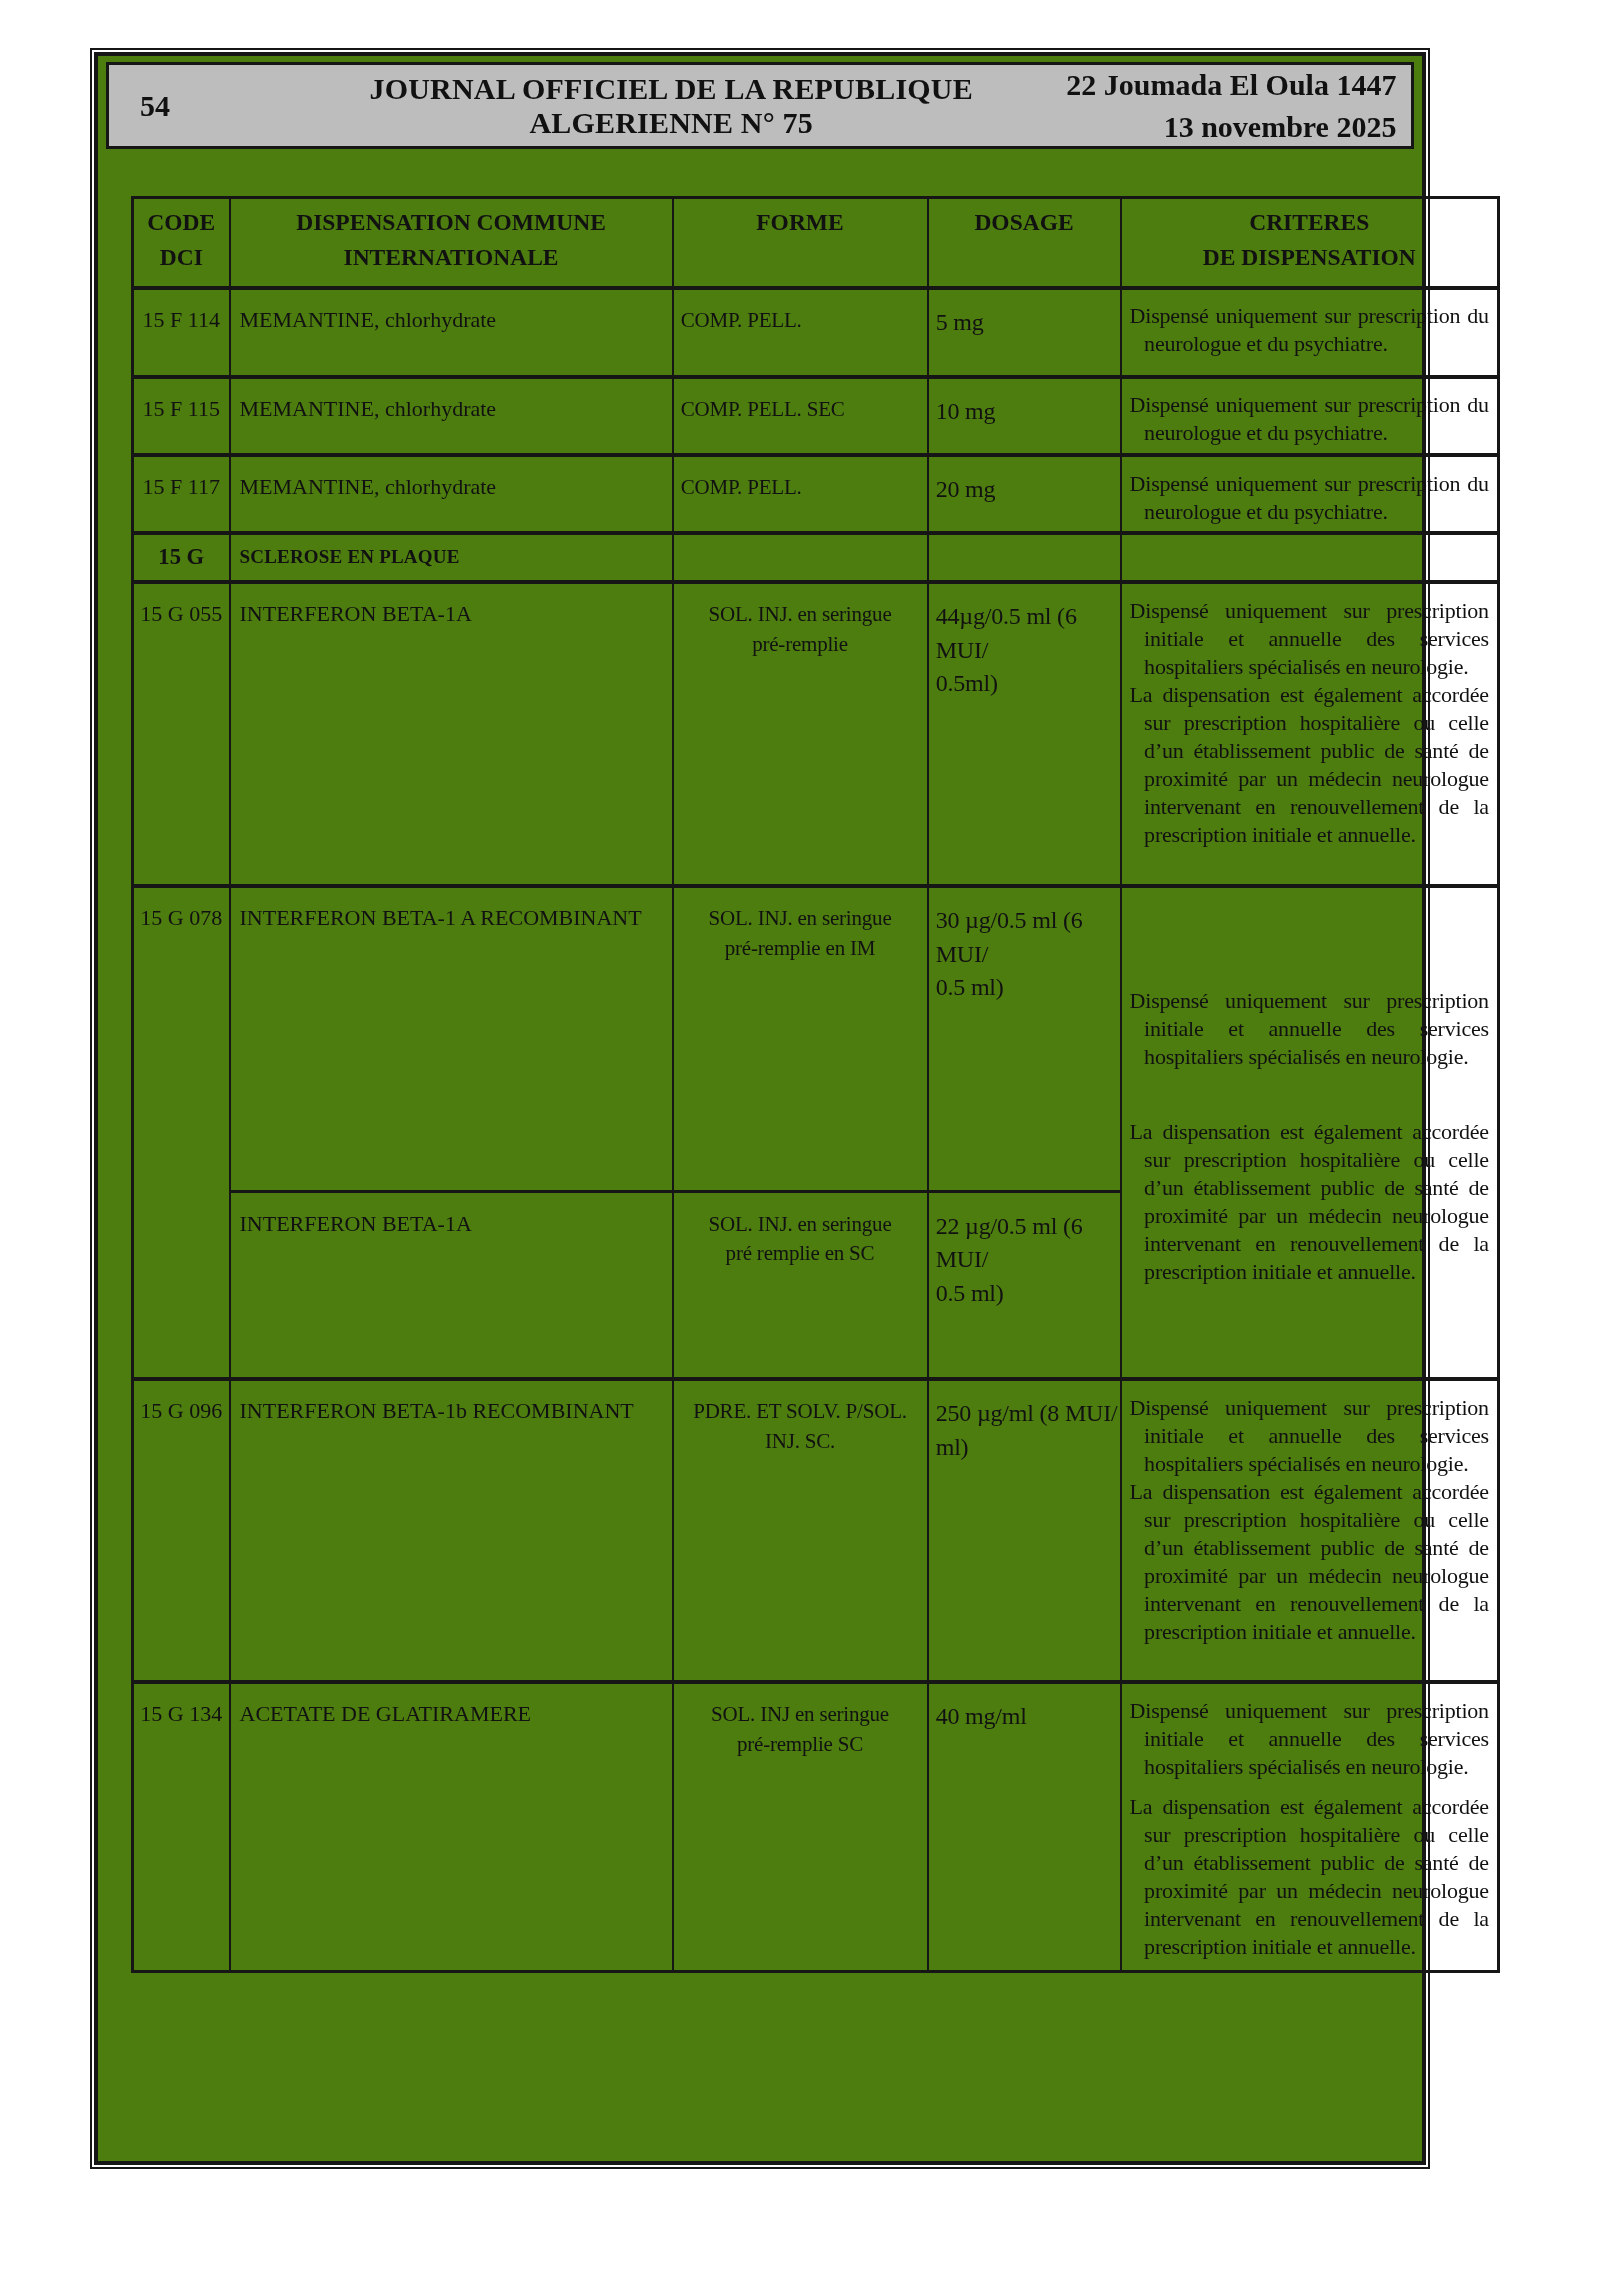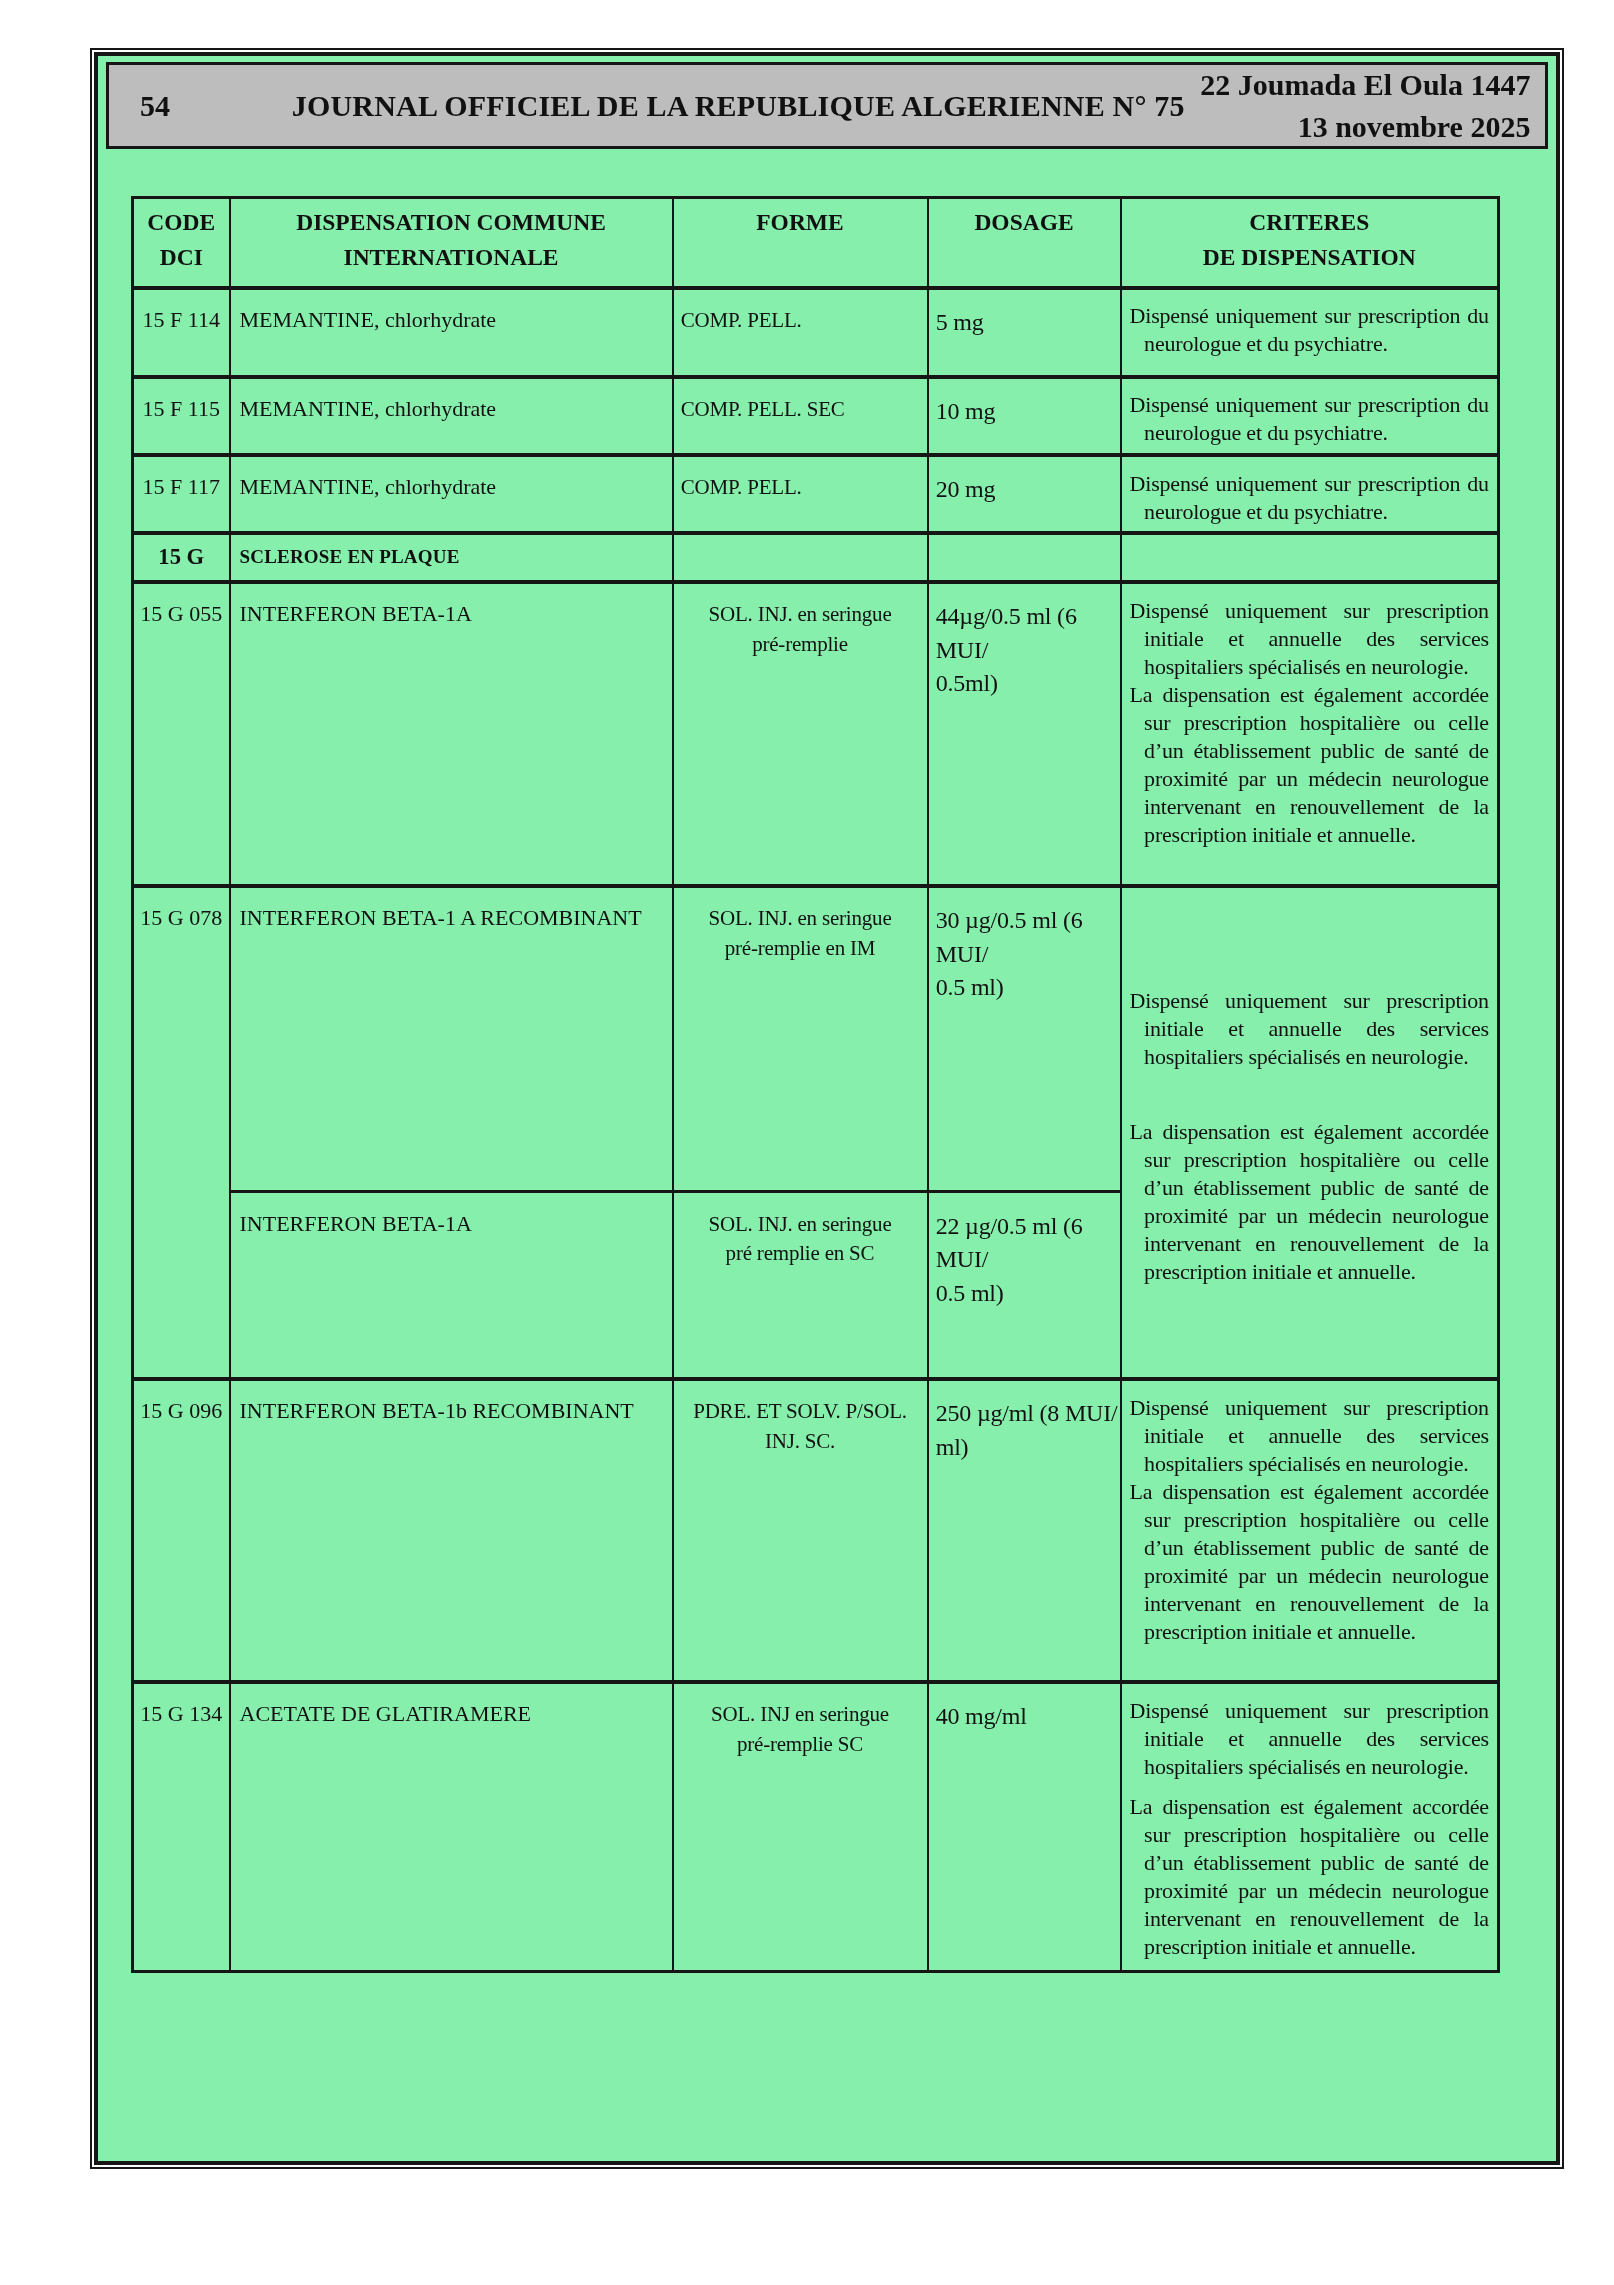--- a/index.html
+++ b/index.html
@@ -6,26 +6,26 @@
   .page{
     position:relative;
     width:1615px;height:2285px;
     background:#ffffff;
     font-family:"Liberation Serif","DejaVu Serif",serif;
     color:#111;
     overflow:hidden;
   }
   .frame{
     position:absolute;left:94px;top:52px;
-    width:1466px;height:2113px;
+    width:1332px;height:2113px;
     box-sizing:border-box;
     border:4.5px solid #161616;
     outline:2.7px solid #161616;
     outline-offset:2.7px;
-    background:#86efac;
+    background:#4d7c0f;
   }
   .band{
     position:relative;
     margin:6.3px 8.1px 0 8.1px;
     height:87px;
     box-sizing:border-box;
     background:#bdbdbd;
     border:3.6px solid #161616;
     display:flex;
     align-items:center;

